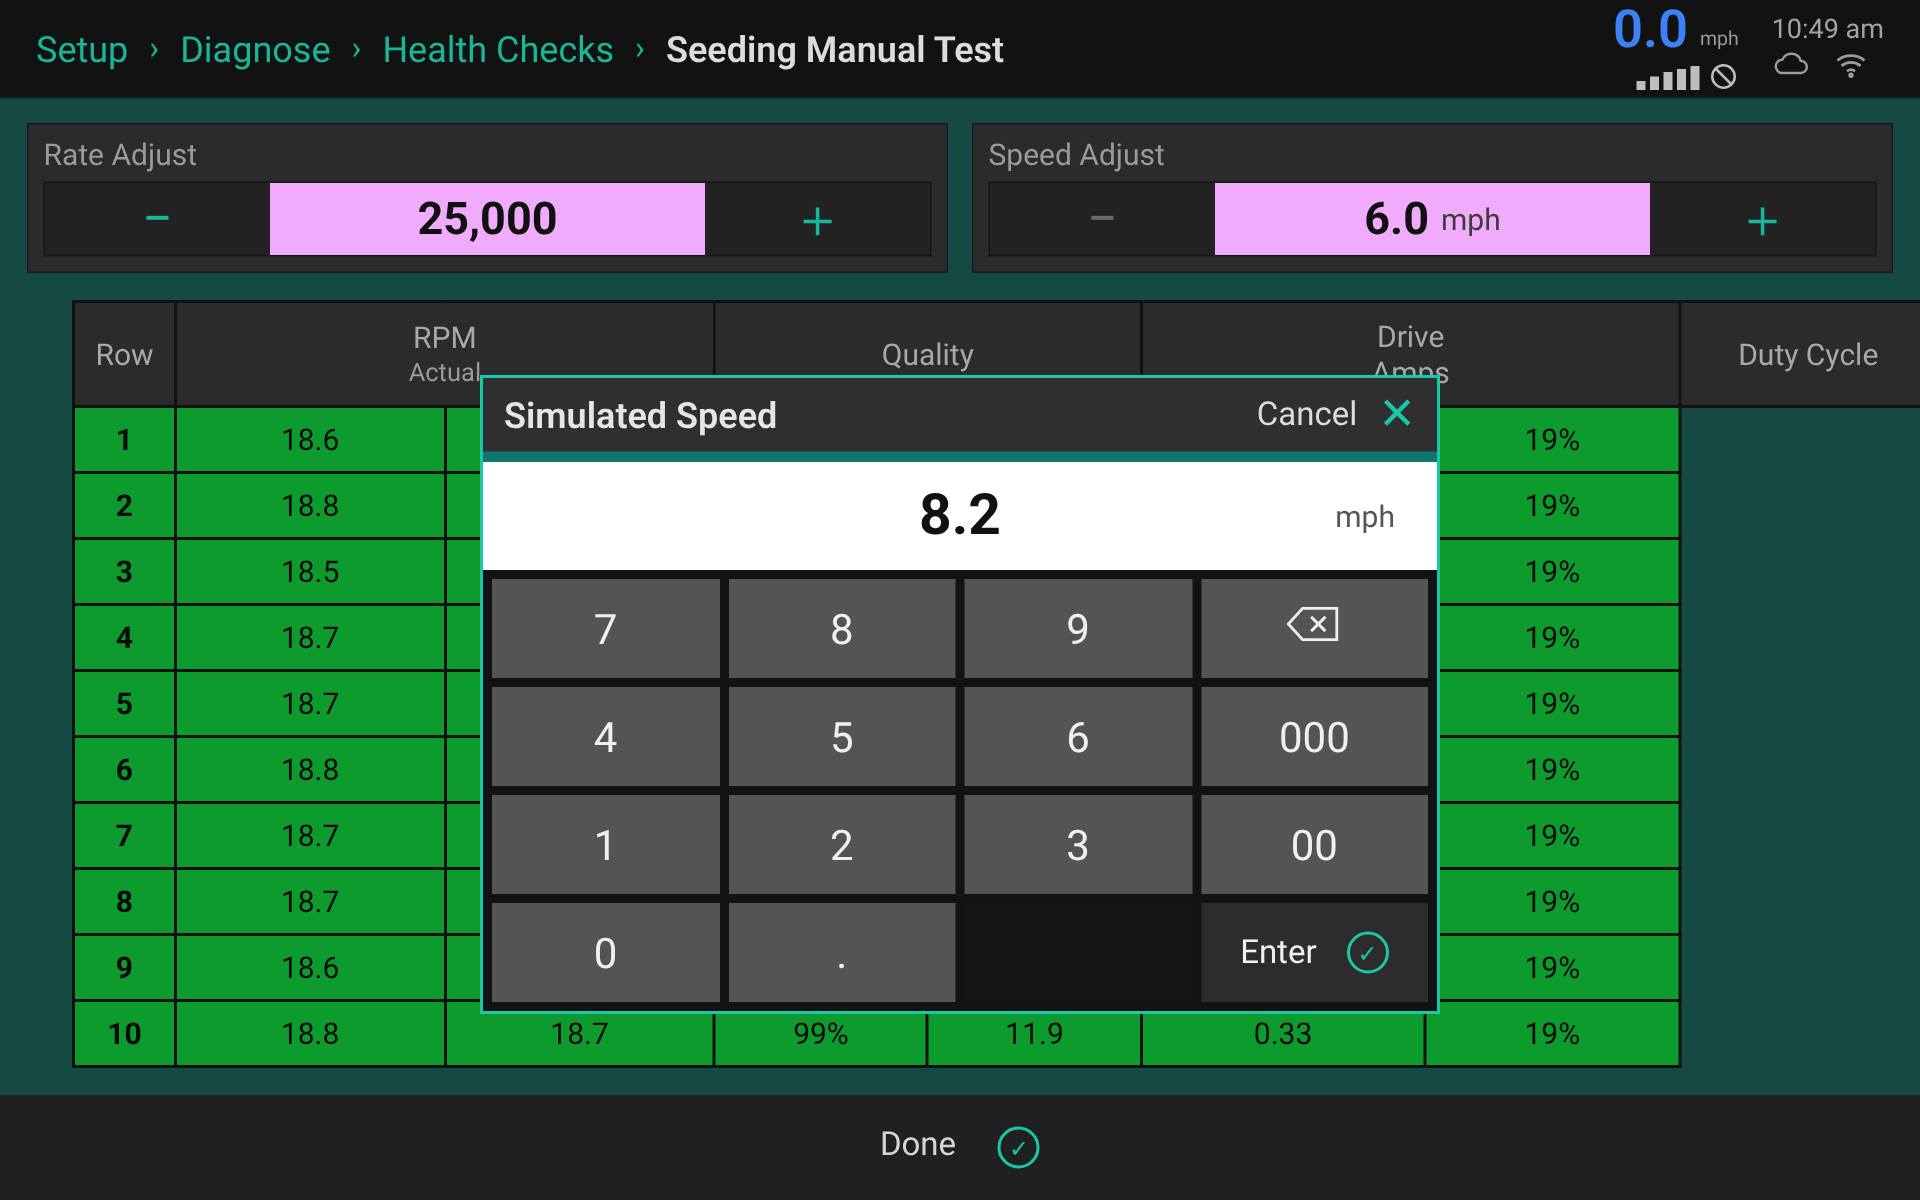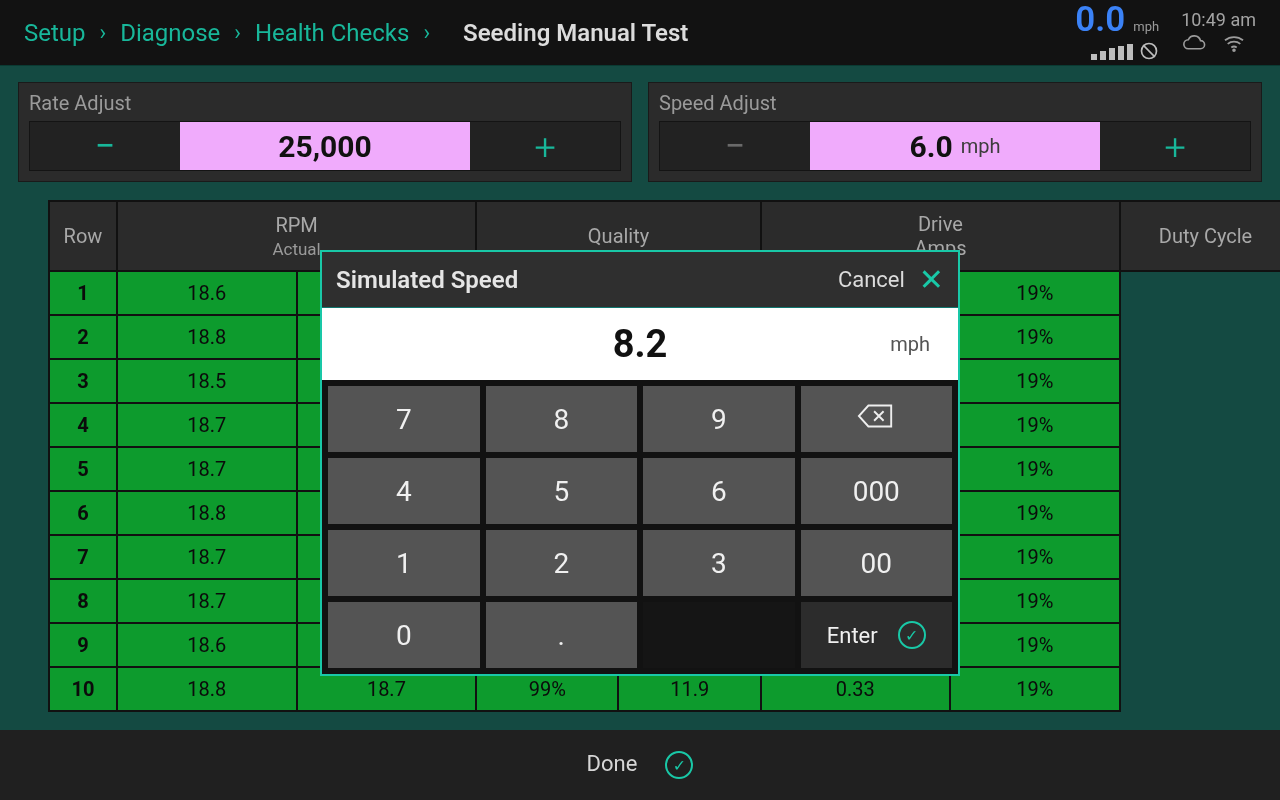--- a/index.html
+++ b/index.html
@@ -5,21 +5,21 @@
   * { box-sizing: border-box; margin: 0; padding: 0; font-family: "Segoe UI", Roboto, Arial, sans-serif; }
   html, body { width: 1280px; height: 800px; overflow: hidden; background: #0a3a32; color: #ccc; }
   
   .top {
     height: 66px; background: #121212; display: flex; align-items: center;
     padding: 0 24px; border-bottom: 1px solid #0a3a32;
   }
   .crumbs { display: flex; align-items: center; gap: 14px; font-size: 24px; }
   .crumb-link { color: #18b79a; }
   .crumb-sep { color: #18b79a; font-size: 22px; }
-  .crumb-current { color: #dcdcdc; font-weight: 600; margin-left: 19px; }
+  .crumb-current { color: #dcdcdc; font-weight: 600; }
   .status-r { margin-left: auto; display: flex; align-items: center; gap: 22px; }
   .speed-blk { text-align: right; line-height: 1; }
   .speed-val { color: #3b82f6; font-size: 35px; font-weight: 600; }
   .speed-unit { color: #9a9a9a; font-size: 13px; margin-left: 4px; vertical-align: middle; }
   .bars { display: flex; gap: 3px; align-items: flex-end; height: 16px; }
   .bars span { width: 6px; background: #bdbdbd; }
   .bars span:nth-child(1){height:6px}.bars span:nth-child(2){height:9px}
   .bars span:nth-child(3){height:12px}.bars span:nth-child(4){height:14px}
   .bars span:nth-child(5){height:16px}
   .clk { text-align: right; font-size: 18px; color: #a3a3a3; }
@@ -69,21 +69,21 @@
     display:flex;align-items:center;justify-content:center;color:#19c8a7;font-size:16px;
   }
 
   
   .modal {
     position: absolute; top: 184px; left: 320px; width: 640px;
     background: #2f2f2f; border: 2px solid #19c8a7; z-index: 50;
   }
   .modal-head {
     display: flex; align-items: center; height: 56px; padding: 0 14px;
-    background: #2f2f2f; border-bottom:1px solid #0f766e;
+    background: #2f2f2f; border-bottom:7px solid #0f766e;
   }
   .modal-title { color: #e5e5e5; font-size: 24px; font-weight: 600; }
   .modal-cancel { margin-left: auto; color: #dcdcdc; font-size: 22px; margin-right:14px; cursor:pointer;}
   .modal-x { color: #19c8a7; font-size: 30px; cursor:pointer; line-height:1;}
   .modal-input {
     height: 72px; background: #fff; display: flex; align-items: center; justify-content: center;
     position: relative;
   }
   .modal-input .val { color: #111; font-size: 38px; font-weight: 700; }
   .modal-input .unit { position: absolute; right: 28px; color: #555; font-size: 20px; }

